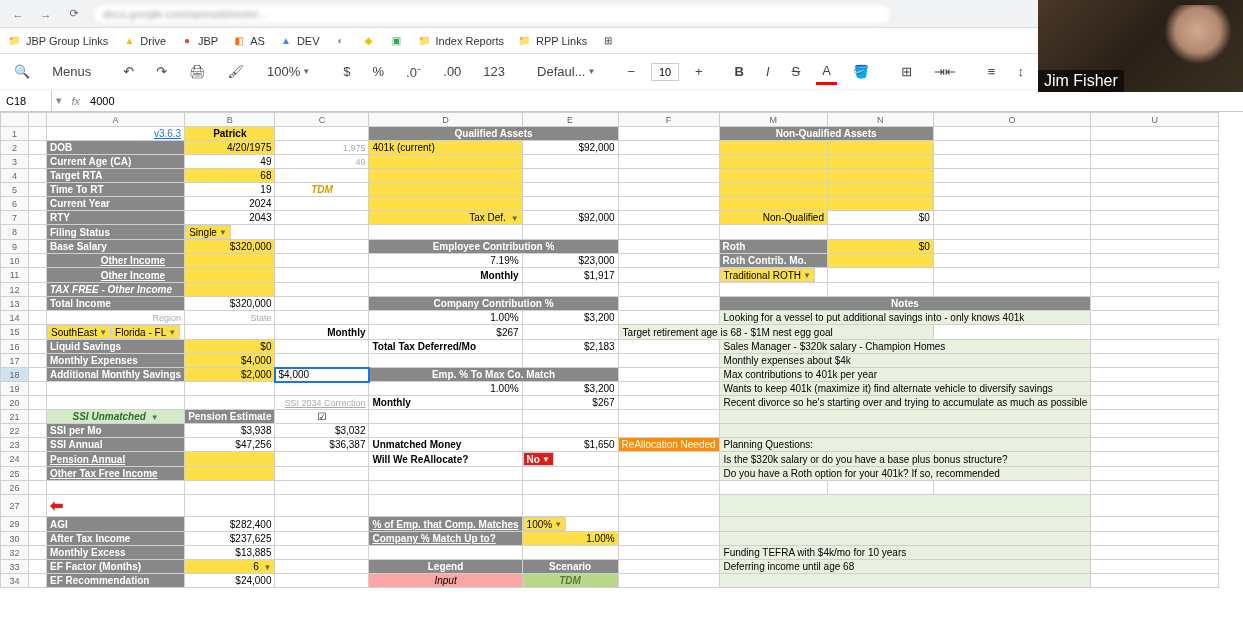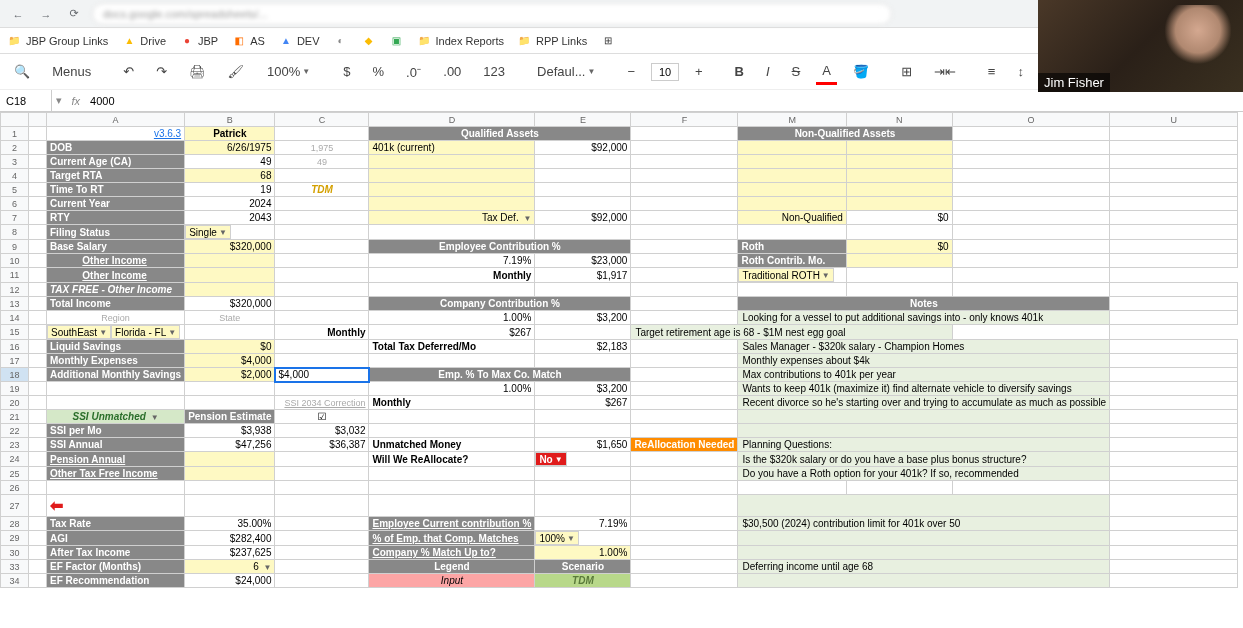--- a/index.html
+++ b/index.html
@@ -19,38 +19,38 @@
 .cell-name{width:52px;padding:0 6px;border-right:1px solid #ccc;height:100%;display:flex;align-items:center}
 .fx{padding:0 6px;color:#888;font-style:italic}
 .fval{padding:0 4px}
 .sheet{position:relative;overflow:auto;height:calc(628px - 112px)}
 table{border-collapse:collapse;table-layout:fixed}
 td,th{border:1px solid #d0d0d0;height:14px;font-size:10px;padding:1px 3px;white-space:nowrap;overflow:hidden;vertical-align:middle}
 th{background:#f8f9fa;font-weight:normal;color:#666;text-align:center;font-size:9px}
 .rh{width:28px;text-align:center;background:#f8f9fa;color:#666;font-size:9px}
 .hdr-dark{background:#888;color:#fff;font-weight:bold;text-align:left}
 .hdr-dark-c{background:#888;color:#fff;font-weight:bold;text-align:center}
-.lbl{background:#888;color:#fff;font-weight:bold;text-align:center;padding-right:5px}
-.val{text-align:right;background:#fef9c3}
+.lbl{background:#888;color:#fff;font-weight:bold;text-align:right;padding-right:19px}
+.val{text-align:right;background:#fde047}
 .val-w{text-align:right;background:#fff}
 .txt-l{text-align:left}
 .green-sel{background:#d5e8c8}
 .notes-cell{background:#e8f0e0;text-align:left;padding-left:4px}
 .red-cell{background:#e01b1b;color:#fff;text-align:center;font-weight:bold}
-.orange-cell{background:#ff8c00;color:#fff;text-align:center;font-weight:bold}
-.small-grey{color:#aaa;font-size:9px;text-align:center}
+.orange-cell{background:#ff8c00;color:#fff;text-align:center;font-weight:normal}
+.small-grey{color:#aaa;font-size:9px;text-align:right}
 .tdm{color:#d4a000;font-weight:bold;font-style:italic;text-align:center}
 .legend-in{background:#fca5a5;text-align:center;font-style:italic}
 .legend-tdm{background:#b8d88a;text-align:center;font-style:italic;font-weight:bold;color:#5a7a3a}
 .link-blue{color:#1a73e8;text-decoration:underline;text-align:right}
 .selected-row th.rh{background:#d0e2f2}
 .sel-cell{outline:2px solid #1a73e8;outline-offset:-1px}
 .arrow-red{color:#e01b1b;font-size:16px;font-weight:bold}
 .webcam{position:absolute;top:0;right:0;width:205px;height:92px;background:linear-gradient(135deg,#4a3828 0%,#2a2018 50%,#3a3020 100%);z-index:100;display:flex;align-items:flex-end}
-.webcam-name{background:rgba(0,0,0,0.6);color:#fff;padding:2px 6px;font-size:13px}
+.webcam-name{background:rgba(0,0,0,0.6);color:#fff;padding:2px 6px;font-size:16px}
 .webcam-person{position:absolute;right:0;top:5px;width:90px;height:85px;background:radial-gradient(circle at 50% 30%,#d4a890 0%,#b08870 30%,transparent 45%)}
 .search-ico{color:#5f6368}
 .pill{display:inline-flex;align-items:center}
 .dd-arrow{font-size:8px;margin-left:2px;color:#666}
 .chk{text-align:center}
 .underline{text-decoration:underline}
 </style>
 </head>
 <body>
 
@@ -206,21 +206,21 @@
           <td class="hdr-dark-c" colspan="2">Qualified Assets</td>
           <td></td>
           <td class="hdr-dark-c" colspan="2">Non-Qualified Assets</td>
           <td></td>
           <td></td>
         </tr>
 <tr>
           <th class="rh">2</th>
           <td></td>
           <td class="hdr-dark">DOB</td>
-          <td class="val">6/26/1975</td>
+          <td class="val">4/20/1975</td>
           <td class="small-grey">1,975</td>
           <td class="val txt-l">401k (current)</td>
           <td class="val-w">$92,000</td>
           <td></td>
           <td class="val" colspan="1"></td>
           <td class="val"></td>
           <td></td>
           <td></td>
         </tr>
 <tr>
@@ -550,32 +550,20 @@
           <td class="arrow-red">⬅</td>
           <td></td>
           <td></td>
           <td></td>
           <td></td>
           <td></td>
           <td class="notes-cell" colspan="3"></td>
           <td></td>
         </tr>
 <tr>
-          <th class="rh">28</th>
-          <td></td>
-          <td class="hdr-dark">Tax Rate</td>
-          <td class="val-w">35.00%</td>
-          <td></td>
-          <td class="hdr-dark underline">Employee Current contribution %</td>
-          <td class="val-w">7.19%</td>
-          <td></td>
-          <td class="notes-cell" colspan="3">$30,500 (2024) contribution limit for 401k over 50</td>
-          <td></td>
-        </tr>
-<tr>
           <th class="rh">29</th>
           <td></td>
           <td class="hdr-dark">AGI</td>
           <td class="val-w">$282,400</td>
           <td></td>
           <td class="hdr-dark underline">% of Emp. that Comp. Matches</td>
           <td class="val pill">
             <span>100%</span> 
             <span class="dd-arrow">▼</span>
           </td>
@@ -589,20 +577,32 @@
           <td class="hdr-dark">After Tax Income</td>
           <td class="val-w">$237,625</td>
           <td></td>
           <td class="hdr-dark underline">Company % Match Up to?</td>
           <td class="val">1.00%</td>
           <td></td>
           <td class="notes-cell" colspan="3"></td>
           <td></td>
         </tr>
 <tr>
+          <th class="rh">32</th>
+          <td></td>
+          <td class="hdr-dark">Monthly Excess</td>
+          <td class="val-w">$13,885</td>
+          <td></td>
+          <td></td>
+          <td></td>
+          <td></td>
+          <td class="notes-cell" colspan="3">Funding TEFRA with $4k/mo for 10 years</td>
+          <td></td>
+        </tr>
+<tr>
           <th class="rh">33</th>
           <td></td>
           <td class="hdr-dark">EF Factor (Months)</td>
           <td class="val"><span>6</span> <span class="dd-arrow">▼</span></td>
           <td></td>
           <td class="hdr-dark-c">Legend</td>
           <td class="hdr-dark-c">Scenario</td>
           <td></td>
           <td class="notes-cell" colspan="3">Deferring income until age 68</td>
           <td></td>

